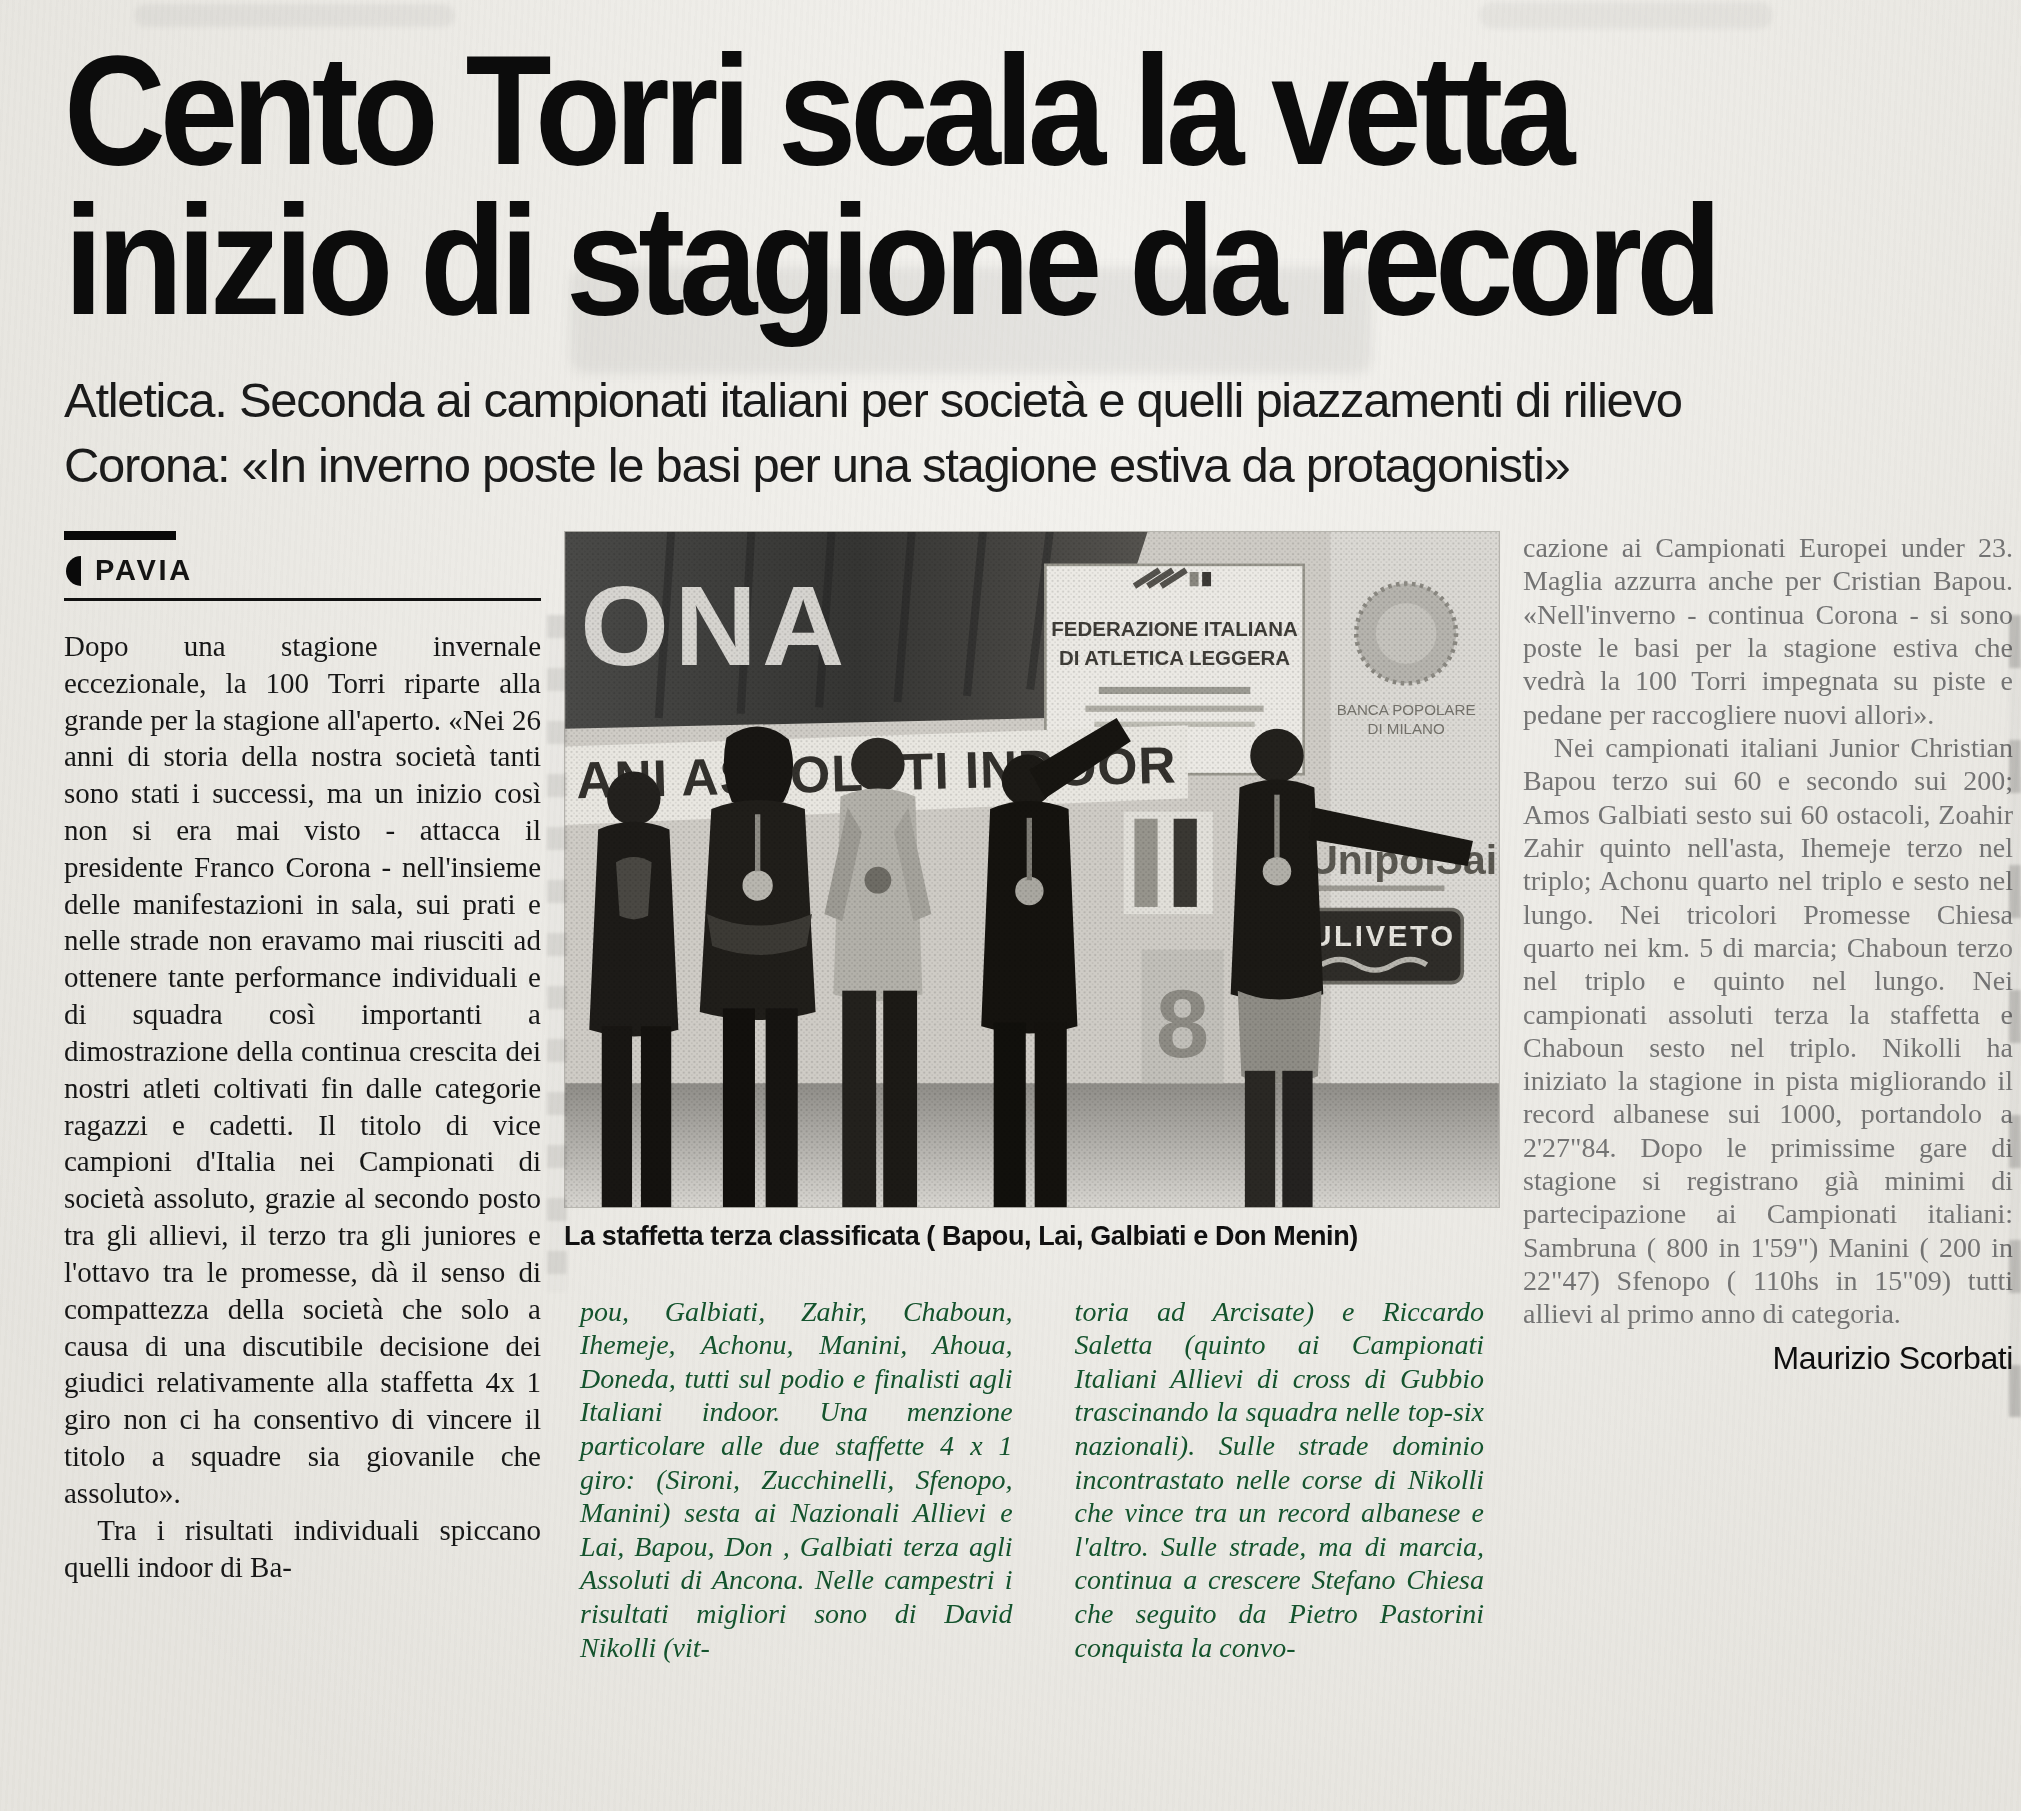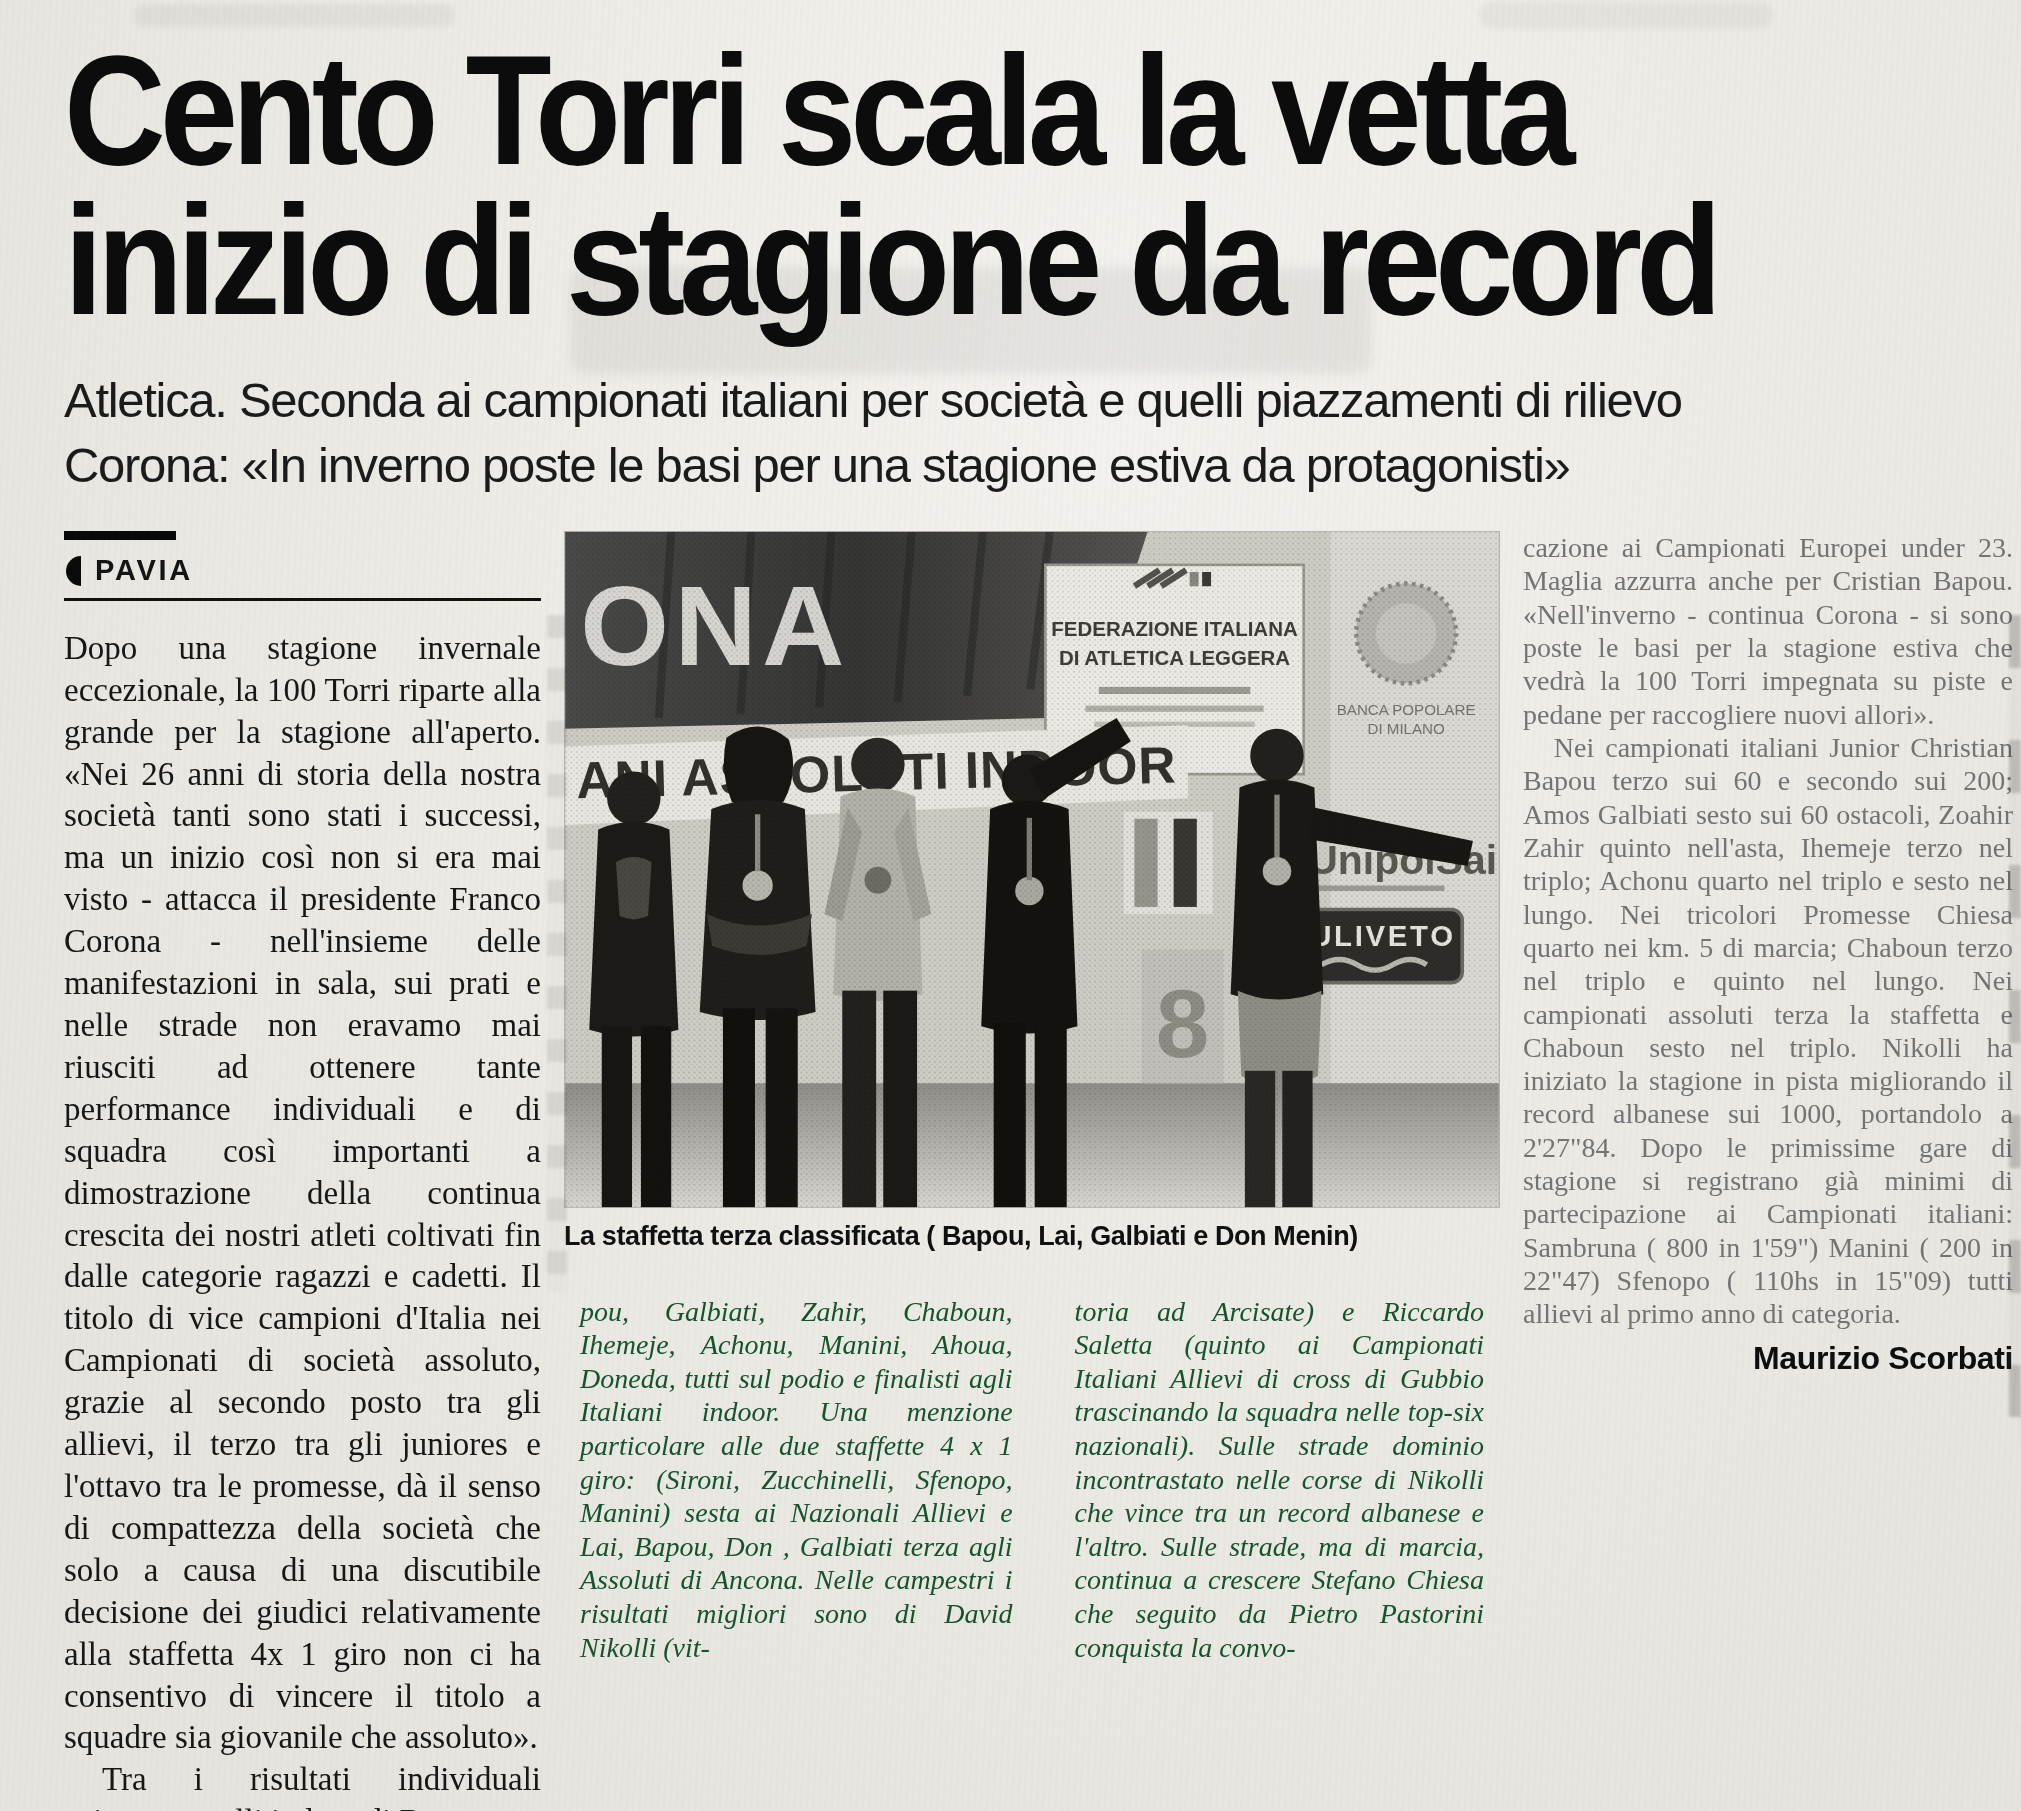--- a/index.html
+++ b/index.html
@@ -64,21 +64,21 @@
   .kicker-row{display:flex;align-items:center;gap:14.3px;margin:14.3px 0 10.7px 1.8px;text-align:right;}
   .kicker-bullet{width:15px;height:30px;background:#0a0a0a;border-radius:15px 0 0 15px;}
   .kicker-label{
     font-family:"Liberation Sans", sans-serif;
     font-weight:700;font-size:29px;letter-spacing:2.7px;color:#141414;
   }
   .kicker-rule{height:2.7px;background:#111;margin-bottom:27px;}
   .body-text p{
     margin:0;
     text-align:justify;
-    font-size:33px;
+    font-size:29px;
     line-height:1.27;
     color:#171717;
   }
   .body-text p + p{text-indent:1.15em;}
   
   .photo-wrap{width:936px;}
   .photo{
     width:936px;height:677px;display:block;
     background:#c9c7c2;
   }
@@ -96,21 +96,21 @@
     font-size:28px;line-height:1.2;color:#14532d;font-style:italic;
   }
   
   .col4 p{
     margin:0;text-align:justify;
     font-size:28px;line-height:1.19;color:#737373;
   }
   .col4 p + p{text-indent:1.1em;}
   .byline{
     font-family:"Liberation Sans", sans-serif;
-    font-weight:700;font-size:32px;letter-spacing:-0.4px;
+    font-weight:400;font-size:32px;letter-spacing:-0.4px;
     text-align:right;margin-top:9px;color:#0e0e0e;
   }
   
   .gutter{
     position:absolute;left:547px;top:615px;width:19.6px;height:677px;
     background:repeating-linear-gradient(180deg,rgba(70,70,70,.25) 0 23px, rgba(170,170,170,.12) 23px 53px);
     filter:blur(1.8px);opacity:.5;pointer-events:none;
   }
   .edge-smudge{
     position:absolute;right:0;top:615px;width:12.5px;height:802px;

